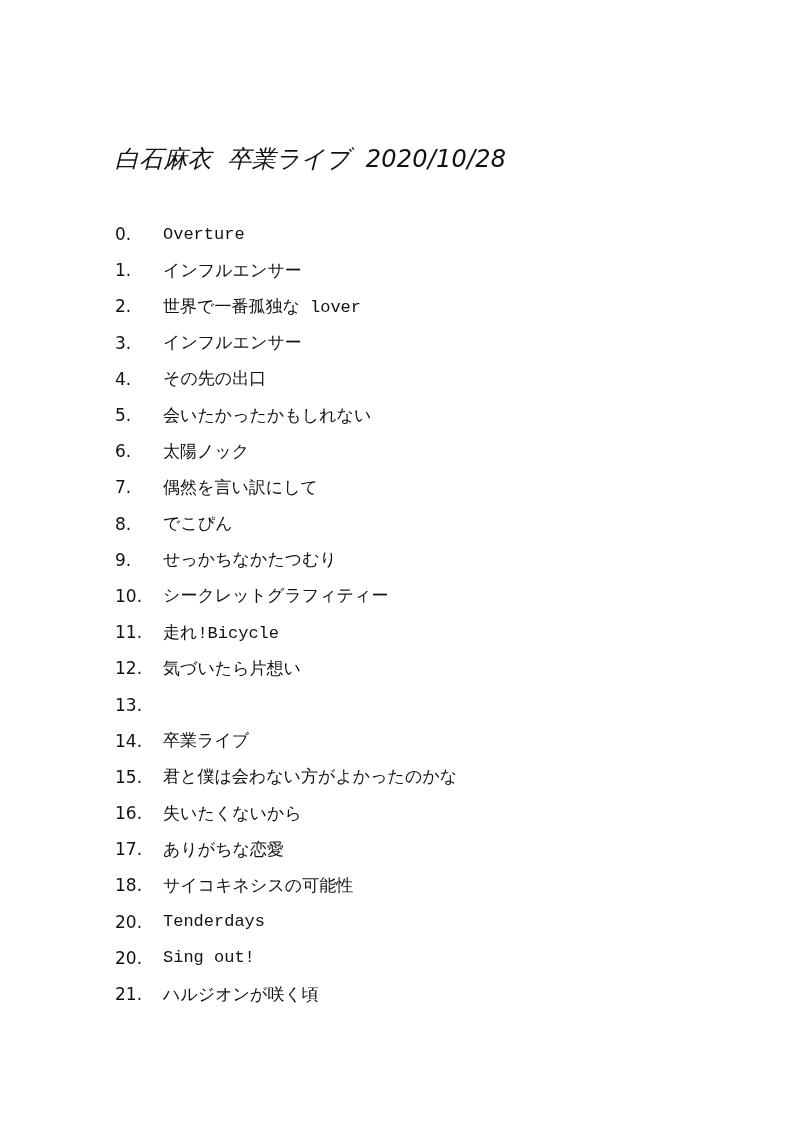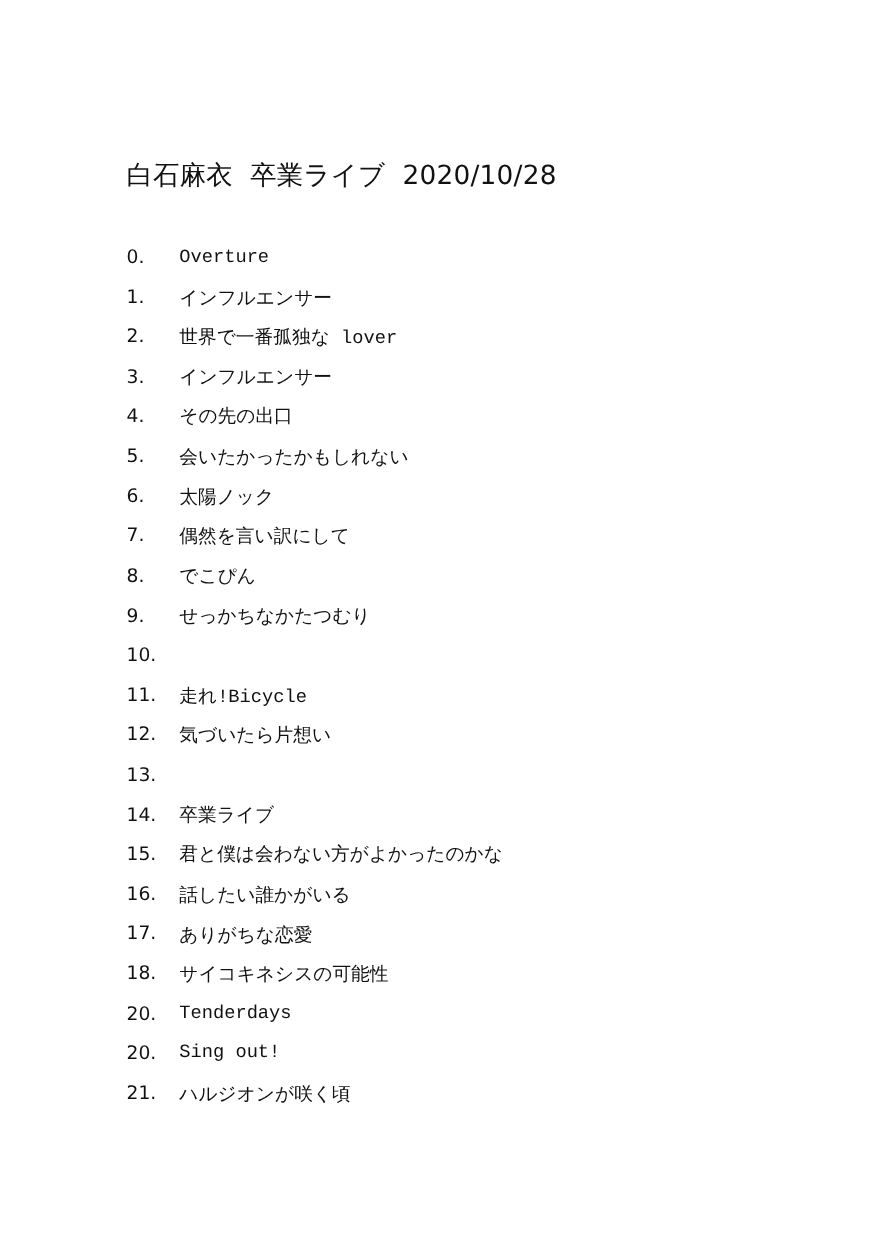--- a/index.html
+++ b/index.html
@@ -16,20 +16,21 @@
       color: #111111;
     }
     .page-title {
       position: absolute;
       left: 115px;
       top: 143px;
       font-size: 24px;
       line-height: 32px;
       white-space: pre;
       letter-spacing: 0.2px;
+      font-style: italic;
     }
     .setlist {
       position: absolute;
       left: 115px;
       top: 216px;
       margin: 0;
       padding: 0;
       list-style: none;
     }
     .setlist-item {
@@ -89,20 +90,21 @@
   <li class="setlist-item">
       <span class="item-number">8.</span>
       <span class="item-title">でこぴん</span>
     </li>
   <li class="setlist-item">
       <span class="item-number">9.</span>
       <span class="item-title">せっかちなかたつむり</span>
     </li>
   <li class="setlist-item">
       <span class="item-number">10.</span>
+      <span class="item-title">シークレットグラフィティー</span>
     </li>
   <li class="setlist-item">
       <span class="item-number">11.</span>
       <span class="item-title">走れ!Bicycle</span>
     </li>
   <li class="setlist-item">
       <span class="item-number">12.</span>
       <span class="item-title">気づいたら片想い</span>
     </li>
   <li class="setlist-item">
@@ -111,21 +113,21 @@
   <li class="setlist-item">
       <span class="item-number">14.</span>
       <span class="item-title">卒業ライブ</span>
     </li>
   <li class="setlist-item">
       <span class="item-number">15.</span>
       <span class="item-title">君と僕は会わない方がよかったのかな</span>
     </li>
   <li class="setlist-item">
       <span class="item-number">16.</span>
-      <span class="item-title">話したい誰かがいる</span>
+      <span class="item-title">失いたくないから</span>
     </li>
   <li class="setlist-item">
       <span class="item-number">17.</span>
       <span class="item-title">ありがちな恋愛</span>
     </li>
   <li class="setlist-item">
       <span class="item-number">18.</span>
       <span class="item-title">サイコキネシスの可能性</span>
     </li>
   <li class="setlist-item">

